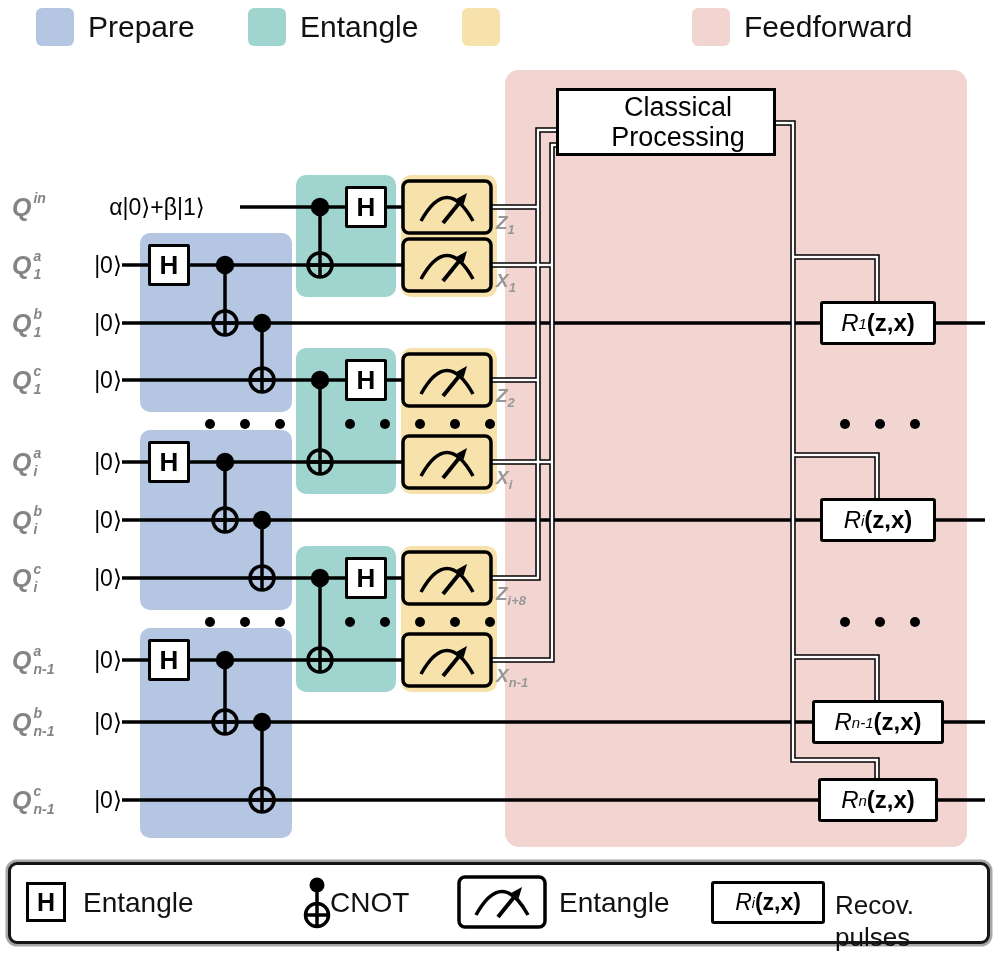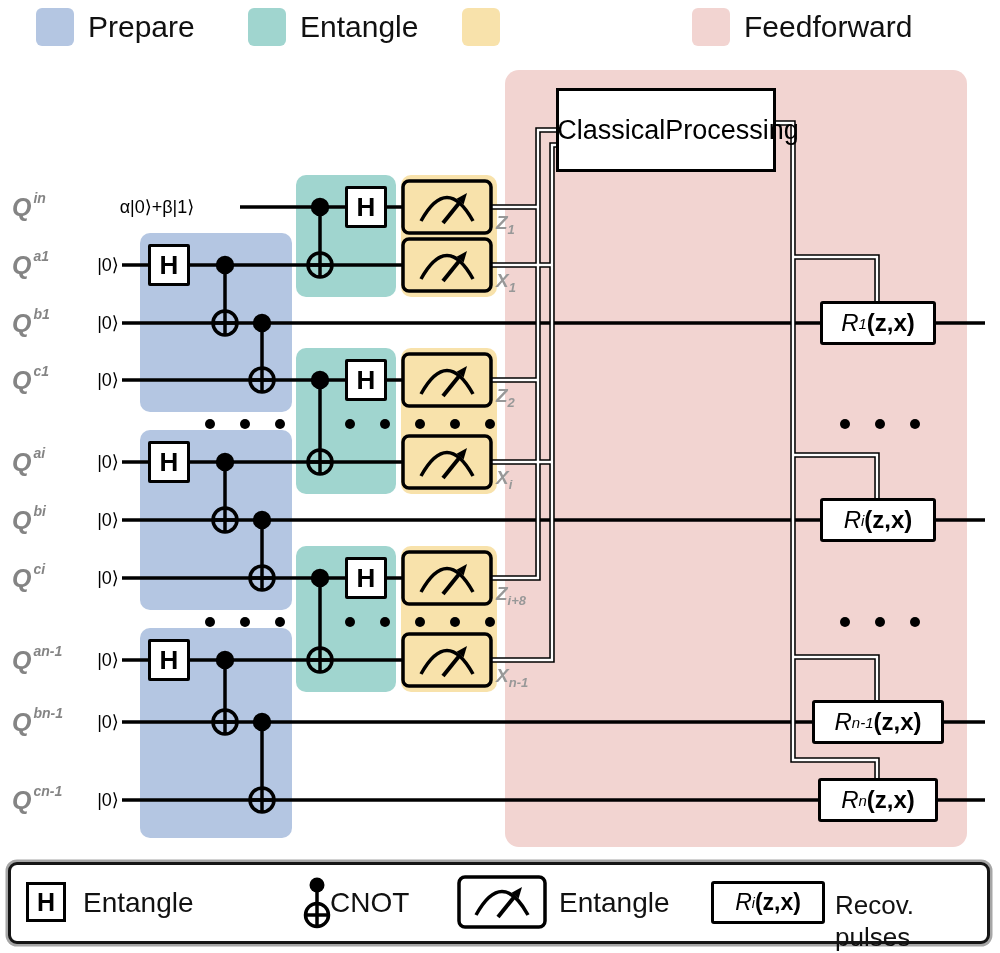--- a/index.html
+++ b/index.html
@@ -7,31 +7,31 @@
     position:relative;width:1000px;height:953px;background:#fff;overflow:hidden;
     font-family:"Liberation Sans","DejaVu Sans",sans-serif;color:#000;
   }
   .layer{position:absolute;left:0;top:0;}
   
   .tsq{position:absolute;top:8px;width:38px;height:38px;border-radius:6px;}
   .tlabel{position:absolute;top:10px;font-size:30px;line-height:34px;color:#111;}
   
   .qlabel{position:absolute;left:12px;height:34px;display:flex;align-items:center;
           font-style:italic;font-weight:700;font-size:25px;color:#848484;}
-  .qstack{display:inline-flex;flex-direction:row;justify-content:space-between;
+  .qstack{display:inline-flex;flex-direction:column;justify-content:space-between;
           height:32px;font-size:14px;line-height:14px;margin-left:2px;font-weight:700;}
   .qsup,.qsub{height:14px;display:block;}
   
-  .state{position:absolute;font-size:18px;line-height:30px;height:30px;text-align:center;color:#000;}
+  .state{position:absolute;font-size:23px;line-height:30px;height:30px;text-align:center;color:#000;}
   
   .hgate{position:absolute;width:42px;height:42px;box-sizing:border-box;background:#fff;
          border:3.5px solid #000;border-radius:2px;display:flex;align-items:center;justify-content:center;
          font-weight:700;font-size:26px;}
-  .cpbox{position:absolute;left:556px;top:88px;width:220px;height:84px;box-sizing:border-box;
-         background:#fff;border:3.5px solid #000;display:flex;flex-direction:row;
+  .cpbox{position:absolute;left:556px;top:88px;width:220px;height:68px;box-sizing:border-box;
+         background:#fff;border:3.5px solid #000;display:flex;flex-direction:column;
          align-items:center;justify-content:center;font-size:27px;line-height:30px;color:#000;padding-left:24px;}
   .rbox{position:absolute;height:44px;box-sizing:border-box;background:#fff;border:3px solid #000;
         border-radius:3px;display:flex;align-items:center;justify-content:center;font-size:24px;}
   .rbox i{font-style:italic;}
   .rbox sub{font-size:15px;font-style:italic;}
   .rbox b{font-weight:700;}
   
   .mlabel{position:absolute;left:496px;font-style:italic;font-weight:700;font-size:19px;
           line-height:22px;color:#989898;}
   .mlabel sub{font-size:13px;}

